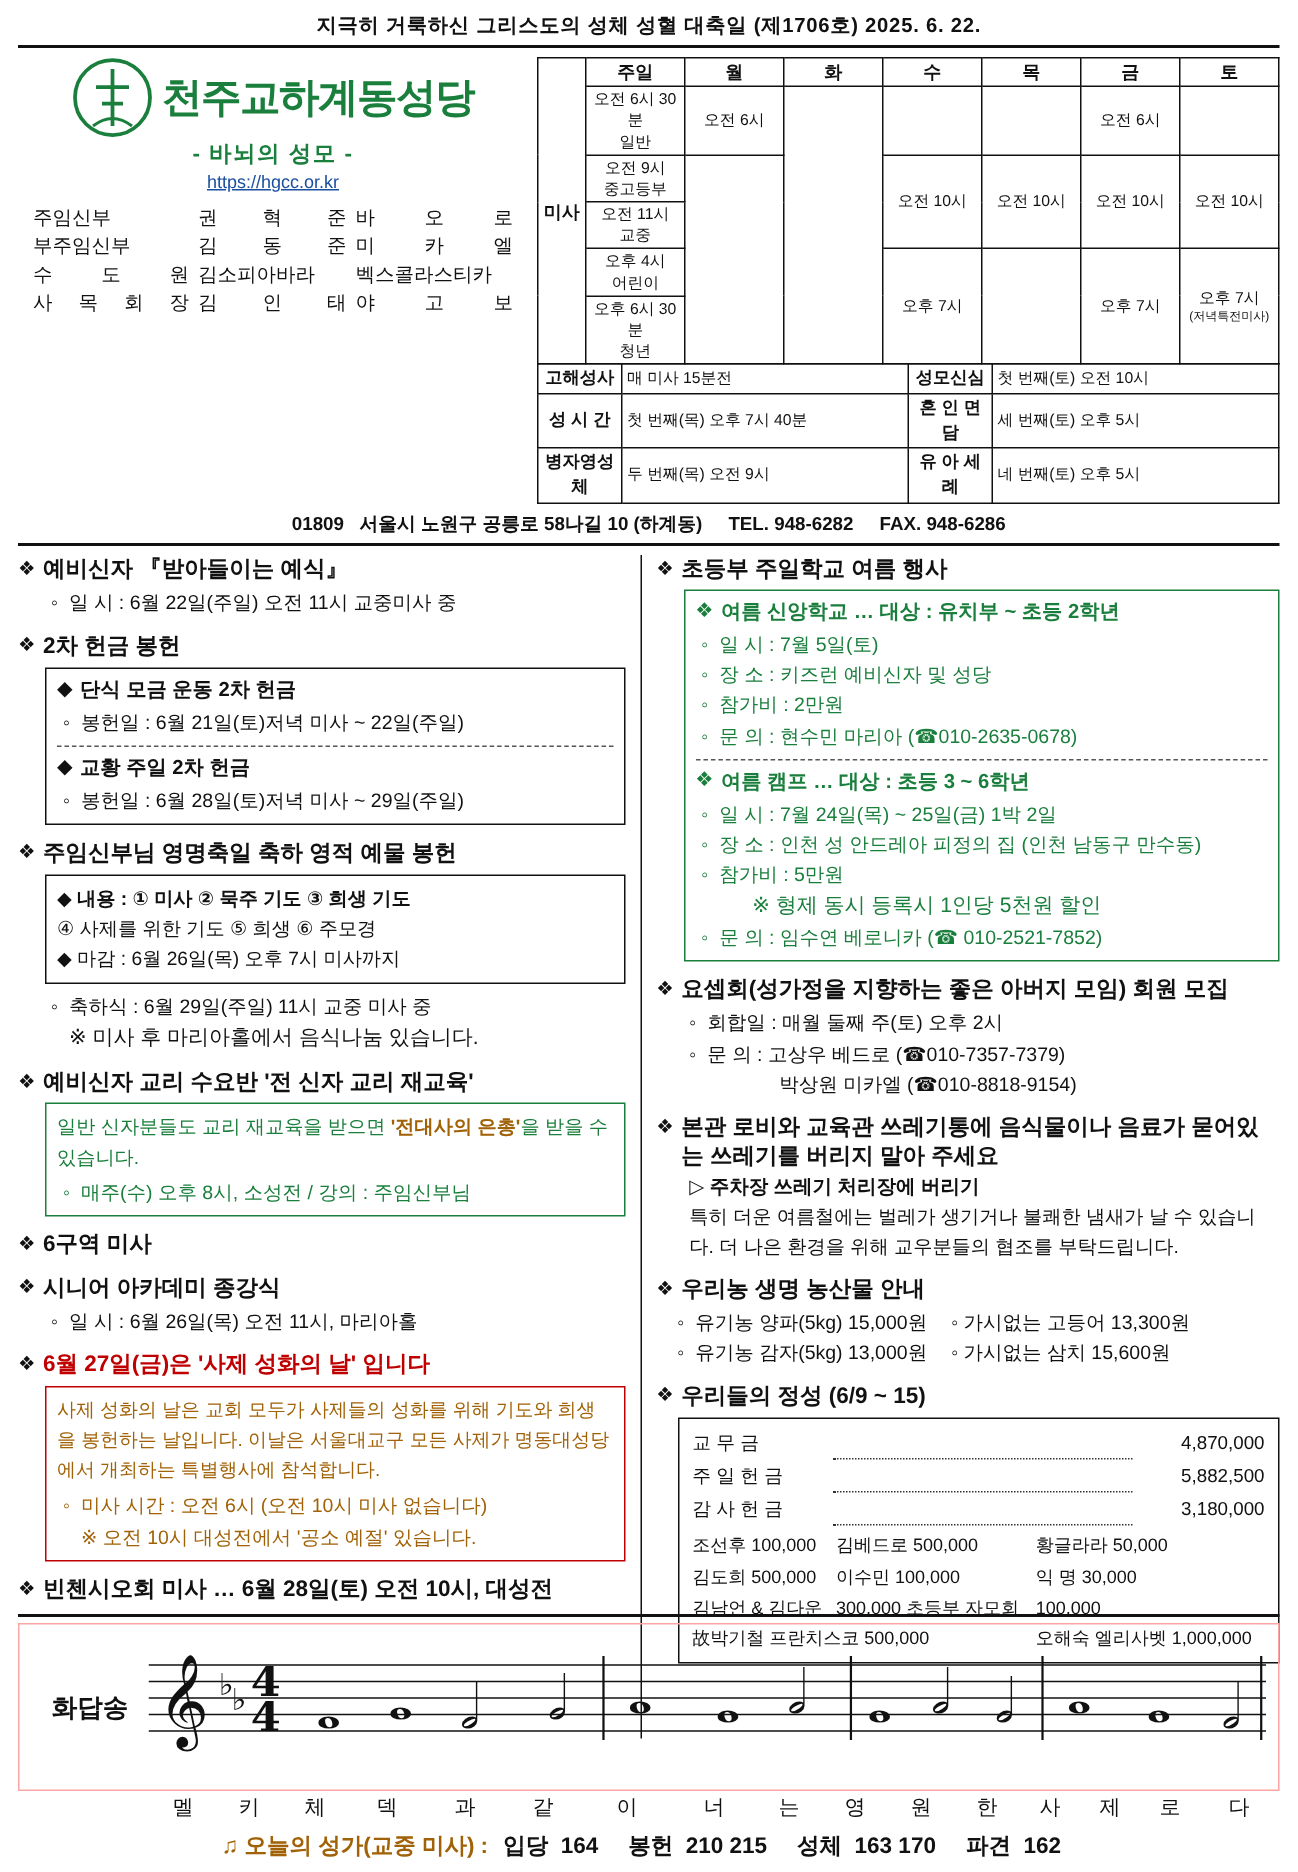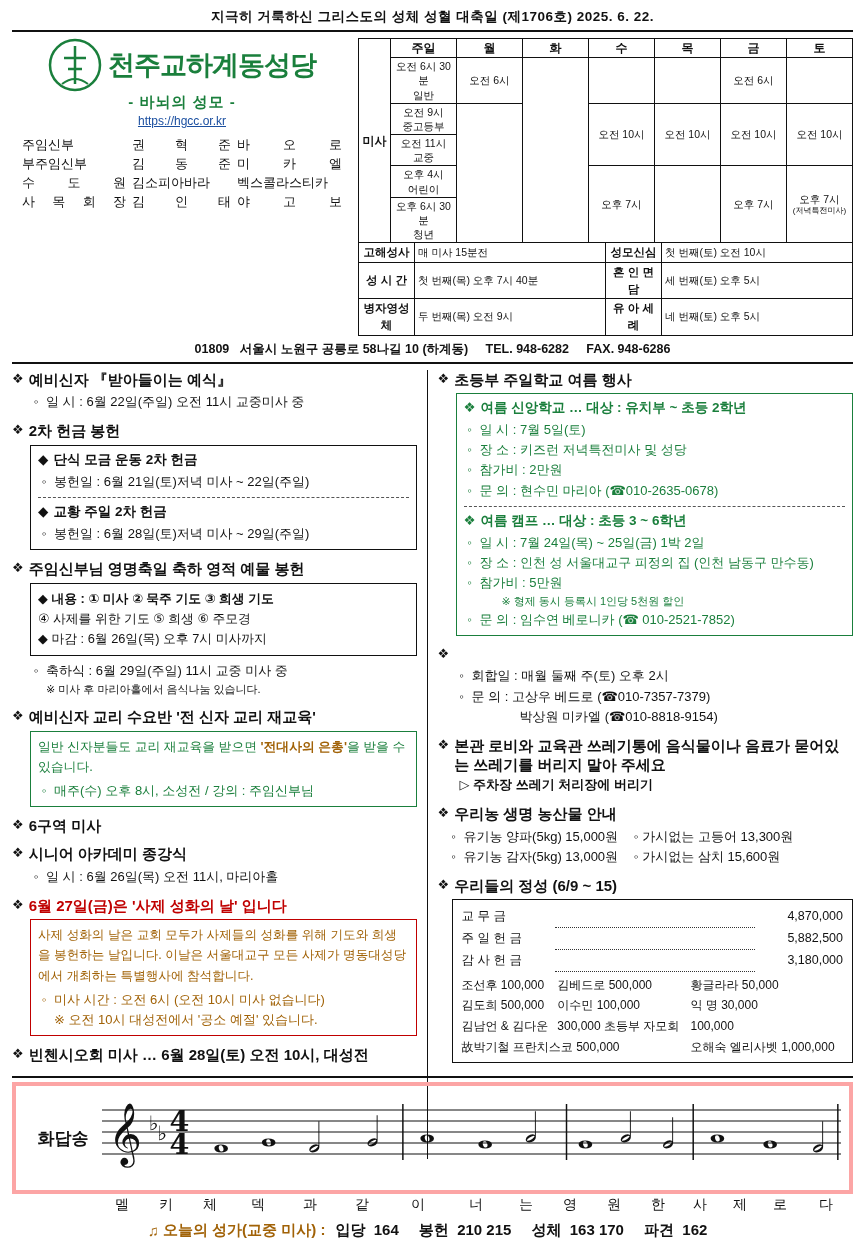--- a/index.html
+++ b/index.html
@@ -100,21 +100,21 @@
     line-height:1.3;
   }
   .sec-title .mark { color:#111; font-size:13px; line-height:1.4; }
   .sec-title.red { color:#c00000; }
 
   ul.items { list-style:none; margin:3px 0 0 0; padding:0 0 0 22px; }
   ul.items li { font-size:13px; line-height:1.55; position:relative; padding-left:12px; }
   ul.items li:before { content:"◦"; position:absolute; left:0; top:0; }
   ul.items li.nodot { padding-left:12px; }
   ul.items li.nodot:before { content:""; }
-  ul.items li.note { font-size:11px; }
+  ul.items li.note { font-size:14px; }
 
   .boxed {
     border:1px solid #111; padding:5px 7px; margin:4px 0 0 18px;
   }
   .boxed.green { border-color:#1a7f3c; }
   .boxed.red { border-color:#c00000; }
   .boxed ul.items { padding-left:4px; }
 
   .dashline { border-top:1px dashed #555; margin:5px 0; }
 
@@ -132,21 +132,21 @@
   table.offer { width:100%; border-collapse:collapse; font-size:12.5px; }
   table.offer td { padding:1px 2px; line-height:1.6; }
   .dotfill { border-bottom:1px dotted #333; }
   .amt { text-align:right; }
 
   .don-table { width:100%; border-collapse:collapse; font-size:12px; }
   .don-table td { padding:1px 2px; line-height:1.55; white-space:nowrap; }
 
   
   .bottom { position:absolute; left:12px; right:12px; bottom:8px; }
-  .song-box { border:4px solid #fca5a5; padding:6px 8px; display:flex; align-items:center; height:112px; }
+  .song-box { border:1px solid #fca5a5; padding:6px 8px; display:flex; align-items:center; height:112px; }
   .song-label { font-size:17px; font-weight:bold; width:78px; flex:0 0 78px; text-align:center; }
   .staff { flex:1; position:relative; height:96px; }
   .lyrics { display:flex; padding-left:88px; gap:0; font-size:14px; margin-top:2px; }
   .hymns {
     display:flex; align-items:center; justify-content:center; gap:0; font-size:15px;
     font-weight:bold; padding-top:7px;
   }
   .hymns .item { padding:0 10px; }
   .hymns .note-ico { font-size:15px; padding-right:4px; }
 </style>
@@ -403,56 +403,58 @@
             <span class="mark">❖</span>
             <span>초등부 주일학교 여름 행사</span>
           </div>
         <div class="boxed green">
           <div class="sub-head green">
               <span class="dia">❖</span>
               <span>여름 신앙학교  …  대상 : 유치부 ~ 초등 2학년</span>
             </div>
           <ul class="items">
             <li>일  시 : 7월 5일(토)</li>
-            <li>장  소 : 키즈런 저녁특전미사 및 성당</li>
+            <li>장  소 : 키즈런 예비신자 및 성당</li>
             <li>참가비 : 2만원</li>
             <li>문  의 : 현수민 마리아 (☎010-2635-0678)</li>
           </ul>
           <div class="dashline"></div>
           <div class="sub-head green">
               <span class="dia">❖</span>
               <span>여름 캠프  …  대상 : 초등 3 ~ 6학년</span>
             </div>
           <ul class="items">
             <li>일  시 : 7월 24일(목) ~ 25일(금) 1박 2일</li>
-            <li>장  소 : 인천 성 서울대교구 피정의 집 (인천 남동구 만수동)</li>
+            <li>장  소 : 인천 성 안드레아 피정의 집 (인천 남동구 만수동)</li>
             <li>참가비 : 5만원</li>
             <li class="nodot note" style="padding-left:34px;">※ 형제 동시 등록시 1인당 5천원 할인</li>
             <li>문  의 : 임수연 베로니카 (☎ 010-2521-7852)</li>
           </ul>
         </div>
       </div>
 
       <div class="sec">
         <div class="sec-title">
             <span class="mark">❖</span>
+            <span>요셉회(성가정을 지향하는 좋은 아버지 모임) 회원 모집</span>
           </div>
         <ul class="items">
           <li>회합일 : 매월 둘째 주(토) 오후 2시</li>
           <li>문  의 : 고상우 베드로 (☎010-7357-7379)</li>
           <li class="nodot" style="padding-left:60px;">박상원 미카엘 (☎010-8818-9154)</li>
         </ul>
       </div>
 
       <div class="sec">
         <div class="sec-title">
             <span class="mark">❖</span>
             <span>본관 로비와 교육관 쓰레기통에 음식물이나 음료가 묻어있는 쓰레기를 버리지 말아 주세요</span>
           </div>
         <div class="para b" style="font-size:13px;">▷ 주차장 쓰레기 처리장에 버리기</div>
+        <div class="para">특히 더운 여름철에는 벌레가 생기거나 불쾌한 냄새가 날 수 있습니다. 더 나은 환경을 위해 교우분들의 협조를 부탁드립니다.</div>
       </div>
 
       <div class="sec">
         <div class="sec-title">
             <span class="mark">❖</span>
             <span>우리농 생명 농산물 안내</span>
           </div>
         <ul class="items" style="padding-left:14px;">
           <li><span>유기농 양파(5kg) 15,000원</span><span style="padding-left:16px;">◦ </span><span>가시없는 고등어 13,300원</span></li>
           <li><span>유기농 감자(5kg) 13,000원</span><span style="padding-left:16px;">◦ </span><span>가시없는 삼치   15,600원</span></li>

